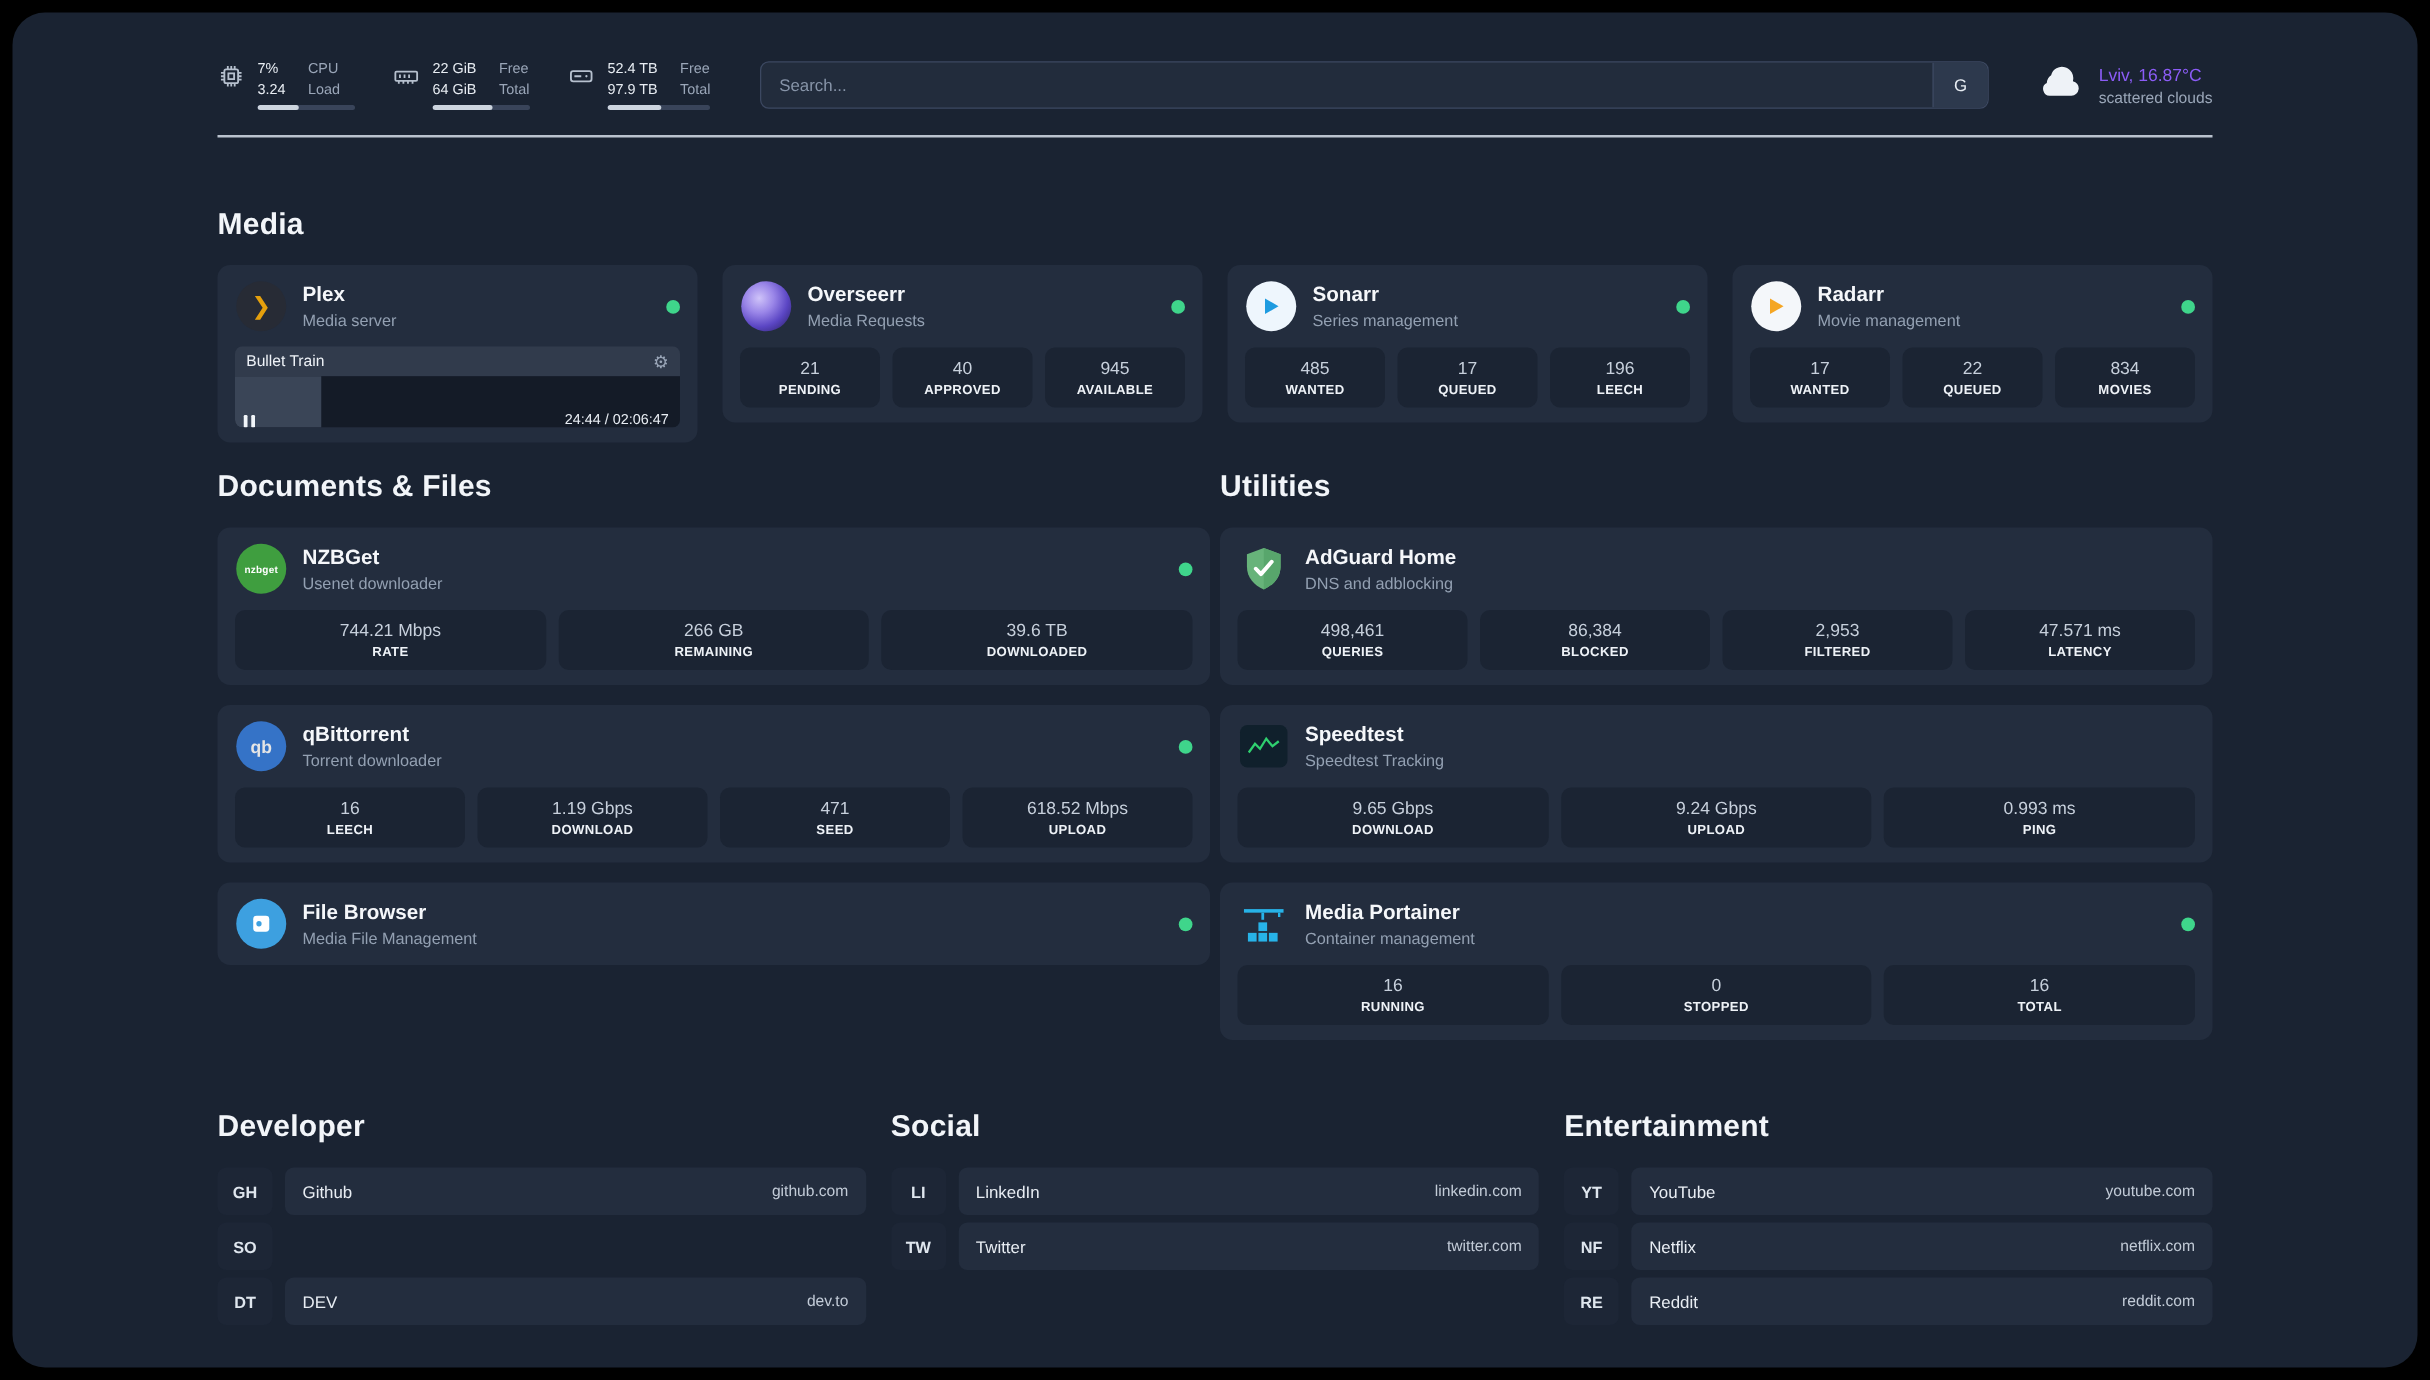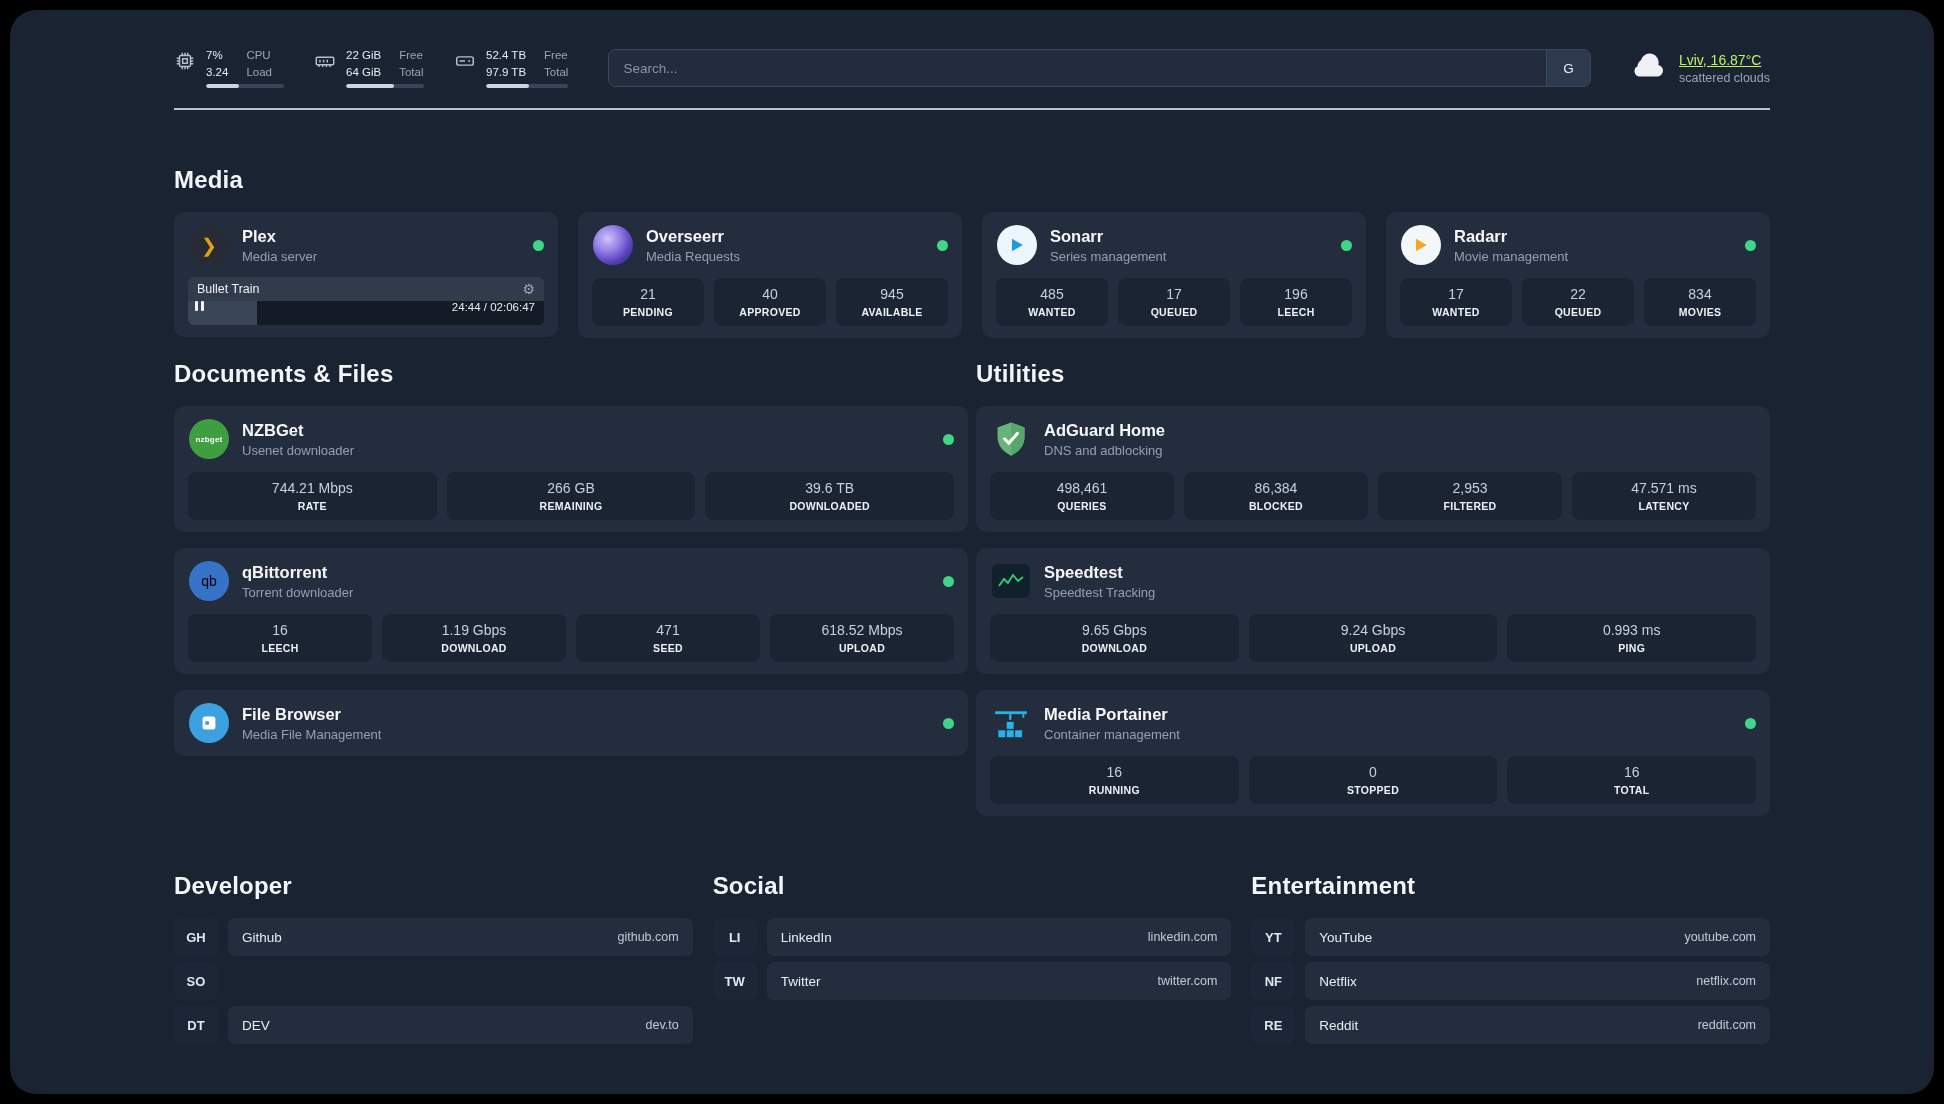--- a/index.html
+++ b/index.html
@@ -28,21 +28,21 @@
 
   .searchwrap { flex: 1; display: flex; height: 38px; border: 1px solid #3c4861;
     background: #222c3c; border-radius: 7px; overflow: hidden; margin: 0 14px; }
   .searchwrap input { flex: 1; background: transparent; border: 0; outline: none;
     color: #dfe6ee; padding: 0 14px; font-size: 13.5px; font-family: inherit; }
   .searchwrap input::placeholder { color: #8794a8; }
   .search-btn { width: 44px; border: 0; border-left: 1px solid #3c4861; background: #2d394d;
     color: #e8edf3; font-size: 13.5px; cursor: pointer; font-family: inherit; }
 
   .weather { display: flex; align-items: center; gap: 12px; flex: none; }
-  .weather-title { font-size: 14px; color: #bef264; text-decoration: underline; }
+  .weather-title { font-size: 14px; color: #8b5cf6; }
   .weather-desc { font-size: 12.5px; color: #9aa6b8; margin-top: 3px; }
 
   .divider { border: 0; border-top: 2px solid #ccd4df; margin-top: 16px; opacity: .9; }
 
   
   .section-title { font-size: 24px; font-weight: 600; color: #f2f5f9; letter-spacing: .2px; }
   .media-section { margin-top: 56px; }
   .media-grid { display: grid; grid-template-columns: repeat(4, 1fr); gap: 20px; margin-top: 18px; align-items: start; }
 
   .card { background: #232d3e; border-radius: 10px; padding: 12px 14px; }
@@ -57,21 +57,21 @@
   .stats { display: flex; gap: 10px; margin-top: 12px; }
   .stat { flex: 1; background: #1b2433; border-radius: 8px; padding: 8px 4px; text-align: center; min-width: 0; }
   .stat-value { font-size: 14px; color: #c7d0dc; white-space: nowrap; }
   .stat-label { font-size: 10.5px; font-weight: 700; color: #eef2f7; margin-top: 4px; letter-spacing: .3px; }
 
   
   .player { margin-top: 11px; border-radius: 6px; overflow: hidden; }
   .player-top { display: flex; align-items: center; justify-content: space-between;
     background: #313b4c; padding: 5px 9px; font-size: 12.5px; color: #eef2f7; }
   .player-gear { color: #9aa6b8; font-size: 14px; cursor: pointer; line-height: 1; }
-  .player-bar { position: relative; background: #141b27; height: 24px; display: flex; align-items: flex-start; }
+  .player-bar { position: relative; background: #141b27; height: 41px; display: flex; align-items: flex-end; }
   .player-fill { position: absolute; left: 0; top: 0; bottom: 0; background: #3a4557; }
   .pause-btn { position: relative; margin-left: 7px; display: flex; gap: 3px; cursor: pointer; }
   .pause-btn i { width: 3px; height: 10px; background: #f1f5f9; border-radius: 1px; display: block; }
   .player-time { margin-left: auto; position: relative; font-size: 11.5px; color: #e8edf3; padding-right: 9px; }
 
   
   .mid-grid { display: grid; grid-template-columns: 1fr 1fr; gap: 8px; margin-top: 22px; align-items: start; }
   .col-cards { display: flex; flex-direction: column; gap: 16px; margin-top: 18px; }
 
   
@@ -87,21 +87,21 @@
 
   
   .plex-circle { background: #272b35; }
   .plex-chevron { color: #e5a00d; font-size: 19px; font-weight: 700; }
   .overseerr-circle { background: radial-gradient(circle at 36% 34%, #cfc3f9 0%, #9a86e8 32%, #5b46c4 62%, #231a57 100%); }
   .sonarr-circle { background: #eef6fd; }
   .radarr-circle { background: #f4f7fa; }
   .nzbget-circle { background: #3f9e3f; }
   .nzbget-text { color: #fff; font-size: 8px; font-weight: 700; letter-spacing: .2px; }
   .qb-circle { background: #3573c7; }
-  .qb-text { color: #000000; font-size: 14px; font-weight: 400; }
+  .qb-text { color: #e5e5e5; font-size: 14px; font-weight: 700; }
   .speedtest-tile { width: 38px; height: 34px; background: #10202c; border-radius: 6px;
     display: flex; align-items: center; justify-content: center; }
   .filebrowser-circle { background: #3da0e0; }
 </style>
 </head>
 <body>
 
 <div class="app">
   <div class="content">
 

